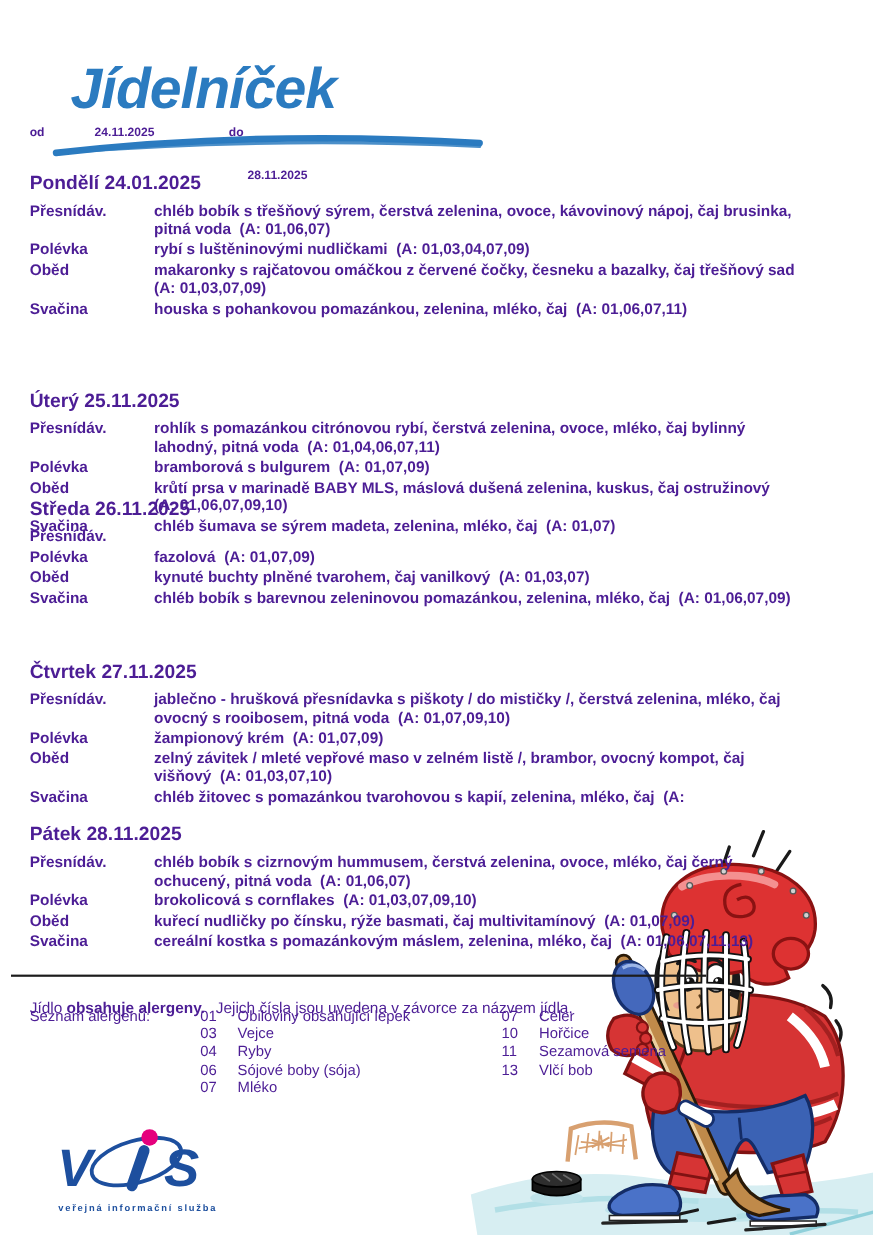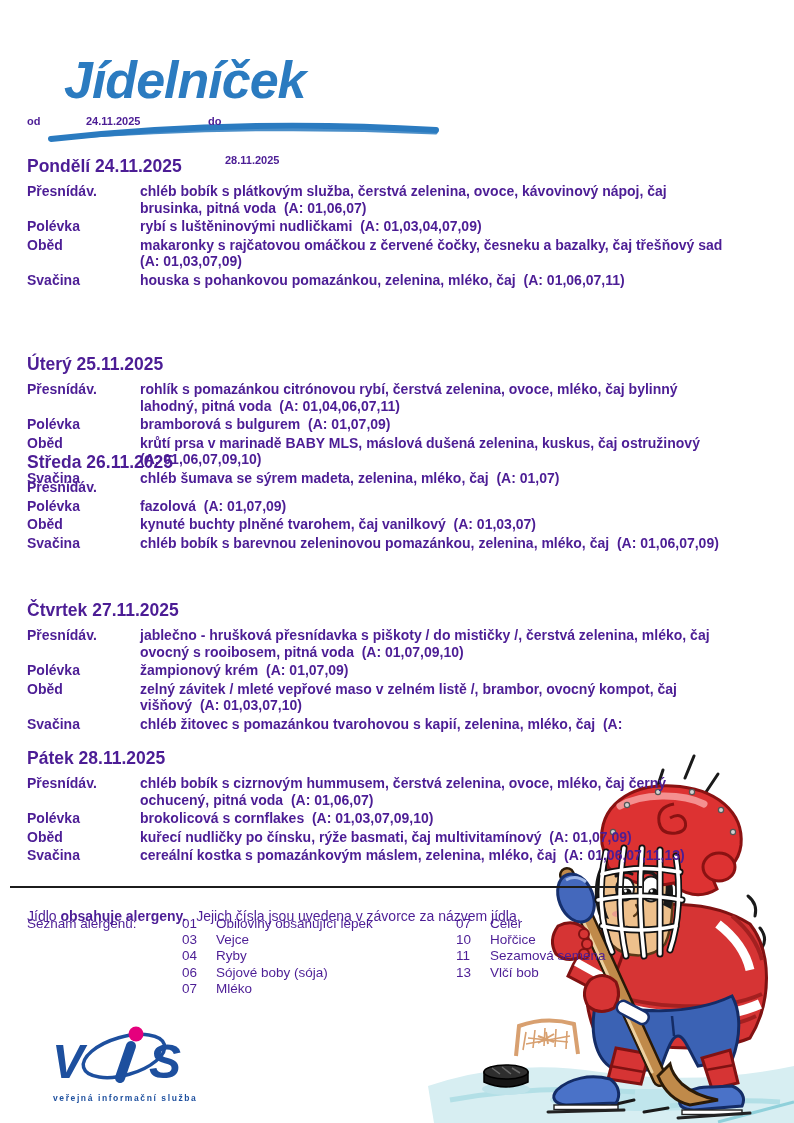--- a/index.html
+++ b/index.html
@@ -53,24 +53,24 @@
   </svg>
 
   <div class="date-line">
     <span class="dl-od">od</span>
     <span class="dl-from">24.11.2025</span>
     <span class="dl-do">do</span>
     <span class="dl-to">28.11.2025</span>
   </div>
 
   <section class="day day-mon">
-    <h2>Pondělí 24.11.2025</h2>
-    <div class="meal">
-        <span class="mlabel">Přesnídáv.</span>
-        <span class="mtext">chléb bobík s plátkovým služba, čerstvá zelenina, ovoce, kávovinový nápoj, čaj brusinka, pitná voda  (A: 01,06,07)</span>
+    <h2>Pondělí 24.01.2025</h2>
+    <div class="meal">
+        <span class="mlabel">Přesnídáv.</span>
+        <span class="mtext">chléb bobík s třešňový sýrem, čerstvá zelenina, ovoce, kávovinový nápoj, čaj brusinka, pitná voda  (A: 01,06,07)</span>
       </div>
     <div class="meal">
         <span class="mlabel">Polévka</span>
         <span class="mtext">rybí s luštěninovými nudličkami  (A: 01,03,04,07,09)</span>
       </div>
     <div class="meal">
         <span class="mlabel">Oběd</span>
         <span class="mtext">makaronky s rajčatovou omáčkou z červené čočky, česneku a bazalky, čaj třešňový sad  (A: 01,03,07,09)</span>
       </div>
     <div class="meal">

